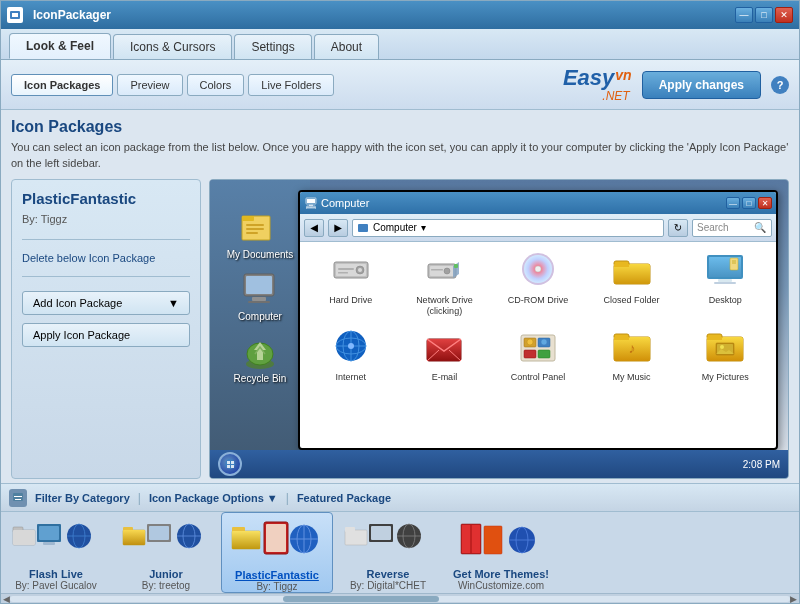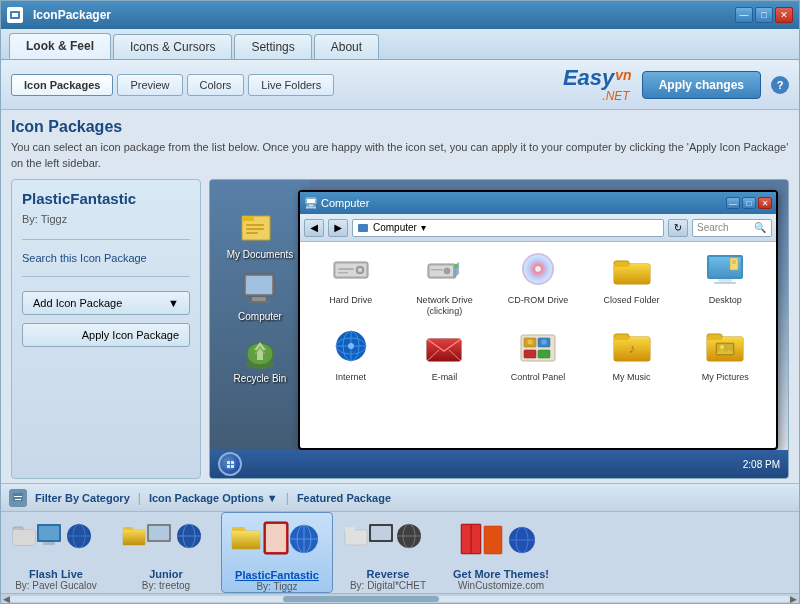--- a/index.html
+++ b/index.html
@@ -43,21 +43,21 @@
     
     .main-area { display: flex; gap: 8px; flex: 1; overflow: hidden; }
 
     
     .sidebar { width: 190px; background: linear-gradient(to bottom, #d8e8f4, #c8d8e8); border: 1px solid #a0bcd0; border-radius: 4px; padding: 10px; display: flex; flex-direction: column; gap: 6px; flex-shrink: 0; }
     .sidebar-package-name { font-size: 15px; font-weight: bold; color: #1a4880; }
     .sidebar-by { font-size: 11px; color: #555; margin-bottom: 4px; }
     .sidebar-divider { border: none; border-top: 1px solid #a0bcd0; margin: 4px 0; }
     .sidebar-link { color: #1a4880; font-size: 11px; cursor: pointer; padding: 2px 0; text-decoration: none; display: block; }
     .sidebar-dropdown-btn { background: linear-gradient(to bottom, #e8f2fa, #d0e4f2); border: 1px solid #8aaac0; border-radius: 3px; padding: 5px 10px; cursor: pointer; font-size: 11px; display: flex; align-items: center; justify-content: space-between; width: 100%; margin-top: 4px; }
-    .sidebar-apply-btn { background: linear-gradient(to bottom, #e8f2fa, #d0e4f2); border: 1px solid #8aaac0; border-radius: 3px; padding: 5px 10px; cursor: pointer; font-size: 11px; width: 100%; text-align: right; margin-top: 2px; }
+    .sidebar-apply-btn { background: linear-gradient(to bottom, #e8f2fa, #d0e4f2); border: 1px solid #8aaac0; border-radius: 3px; padding: 5px 10px; cursor: pointer; font-size: 11px; width: 100%; text-align: left; margin-top: 2px; }
 
     
     .preview-area { flex: 1; border: 1px solid #8aaac0; border-radius: 4px; overflow: hidden; position: relative; background: #7090b8; }
 
     
     .explorer-window { position: absolute; top: 10px; right: 10px; width: 480px; height: 260px; background: white; border: 2px solid #000000; border-radius: 4px; box-shadow: 2px 2px 8px rgba(0,0,0,0.4); overflow: hidden; }
     .exp-titlebar { background: linear-gradient(to bottom, #4a90c4, #2e70a8); height: 22px; display: flex; align-items: center; justify-content: space-between; padding: 0 4px; }
     .exp-title-text { color: white; font-size: 11px; }
     .exp-controls { display: flex; gap: 2px; }
     .exp-btn { width: 14px; height: 12px; background: linear-gradient(to bottom, #6ab0e0, #3a80b8); border: 1px solid #2060a0; border-radius: 2px; cursor: pointer; display: flex; align-items: center; justify-content: center; font-size: 8px; color: white; }
@@ -168,21 +168,21 @@
   <div class="content">
     <div class="section-title">Icon Packages</div>
     <div class="section-desc">You can select an icon package from the list below. Once you are happy with the icon set, you can apply it to your computer by clicking the 'Apply Icon Package' on the left sidebar.</div>
 
     <div class="main-area">
 
       <div class="sidebar">
         <div class="sidebar-package-name">PlasticFantastic</div>
         <div class="sidebar-by">By: Tiggz</div>
         <hr class="sidebar-divider">
-        <a class="sidebar-link">Search this Icon Package</a>
+        <a class="sidebar-link">Delete below Icon Package</a>
         <hr class="sidebar-divider">
         <button class="sidebar-dropdown-btn">
           <span>Add Icon Package</span>
           <span>▼</span>
         </button>
         <button class="sidebar-apply-btn">Apply Icon Package</button>
       </div>
 
       <div class="preview-area">
 

